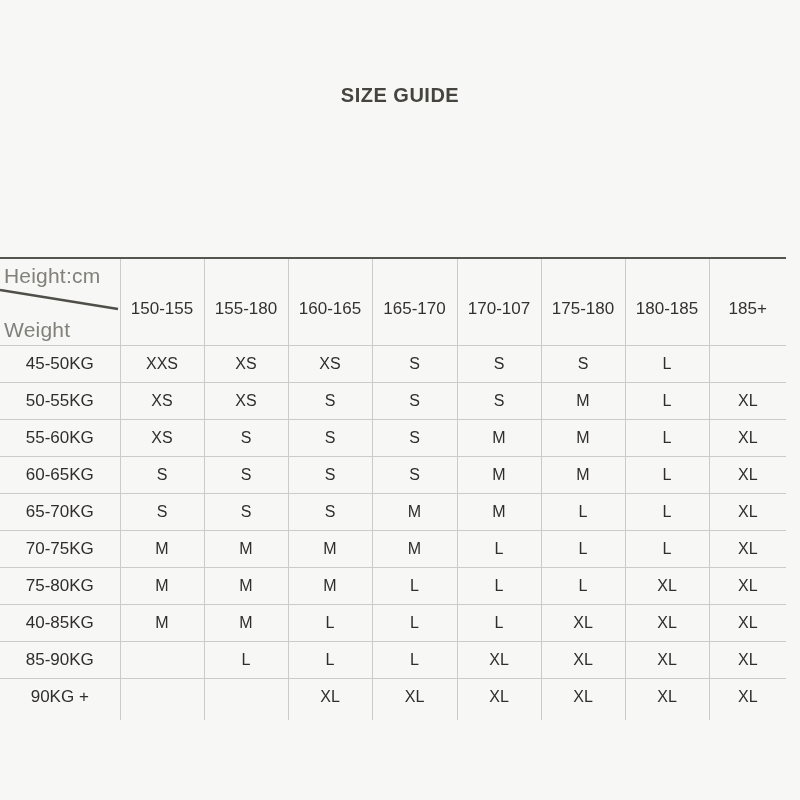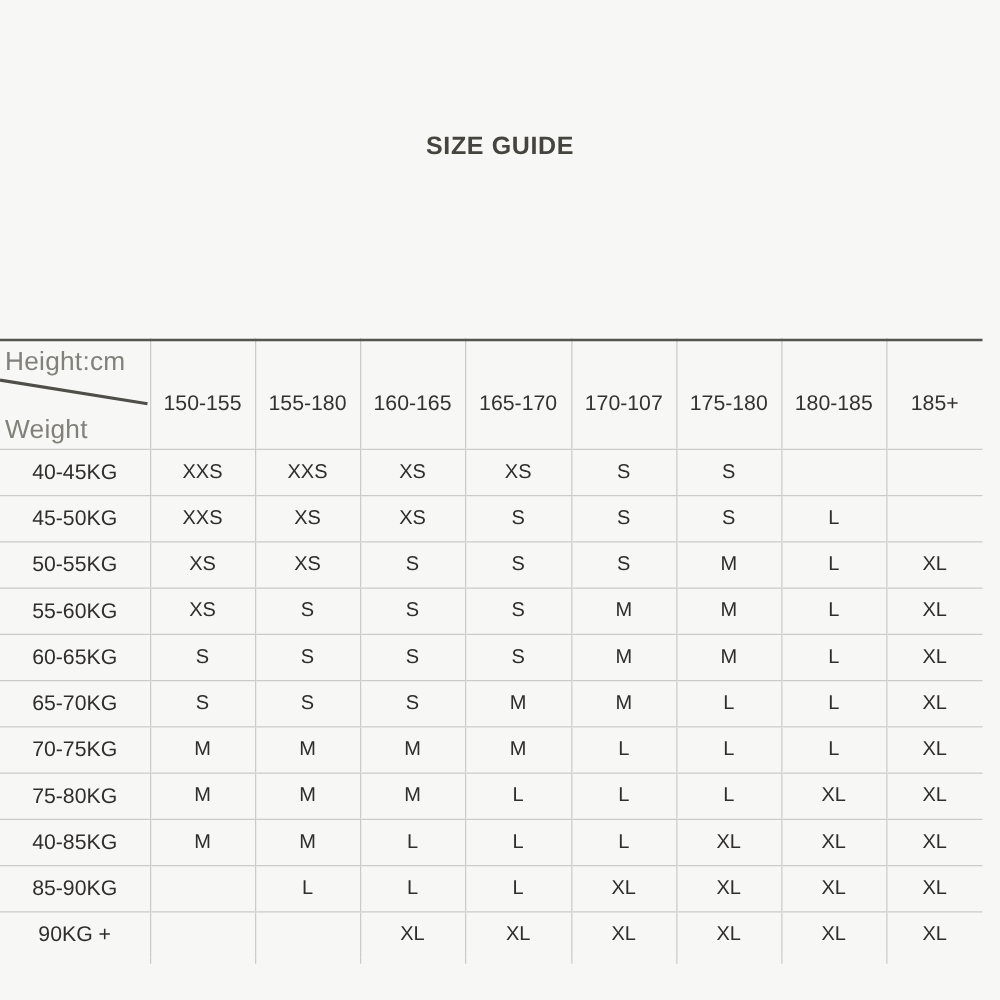--- a/index.html
+++ b/index.html
@@ -10,30 +10,30 @@
     width: 800px;
     height: 800px;
     background: #f7f7f5;
     font-family: "Liberation Sans", sans-serif;
     color: #2f2e2b;
     position: relative;
     overflow: hidden;
   }
   .page-title {
     margin: 0;
-    padding-top: 106px;
+    padding-top: 84px;
     text-align: center;
     font-size: 20px;
     font-weight: 700;
     letter-spacing: 0.5px;
     color: #45443f;
   }
   .table-wrap {
     position: absolute;
-    top: 271px;
+    top: 257px;
     left: 0;
     width: 786px;
   }
   table.size-table {
     width: 786px;
     table-layout: fixed;
     border-collapse: collapse;
     border-top: 2px solid #55544f;
   }
   table.size-table th,
@@ -134,31 +134,20 @@
           <th class="colhead">160-165</th>
           <th class="colhead">165-170</th>
           <th class="colhead">170-107</th>
           <th class="colhead">175-180</th>
           <th class="colhead">180-185</th>
           <th class="colhead">185+</th>
         </tr>
       </thead>
       <tbody>
         <tr>
-          <td class="rw">40-45KG</td>
-          <td class="sz">XXS</td>
-          <td class="sz">XXS</td>
-          <td class="sz">XS</td>
-          <td class="sz">XS</td>
-          <td class="sz">S</td>
-          <td class="sz">S</td>
-          <td class="sz"></td>
-          <td class="sz"></td>
-        </tr>
-        <tr>
           <td class="rw">45-50KG</td>
           <td class="sz">XXS</td>
           <td class="sz">XS</td>
           <td class="sz">XS</td>
           <td class="sz">S</td>
           <td class="sz">S</td>
           <td class="sz">S</td>
           <td class="sz">L</td>
           <td class="sz"></td>
         </tr>

